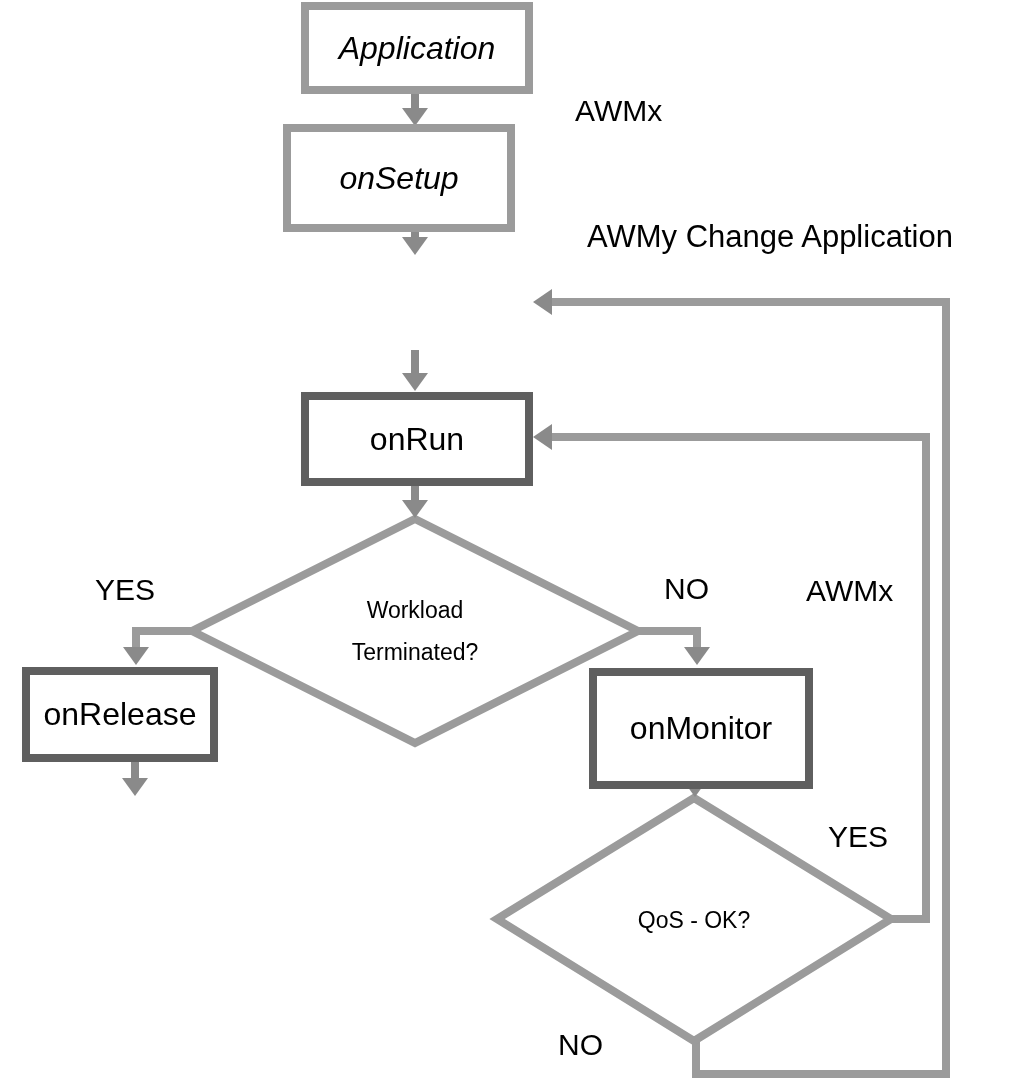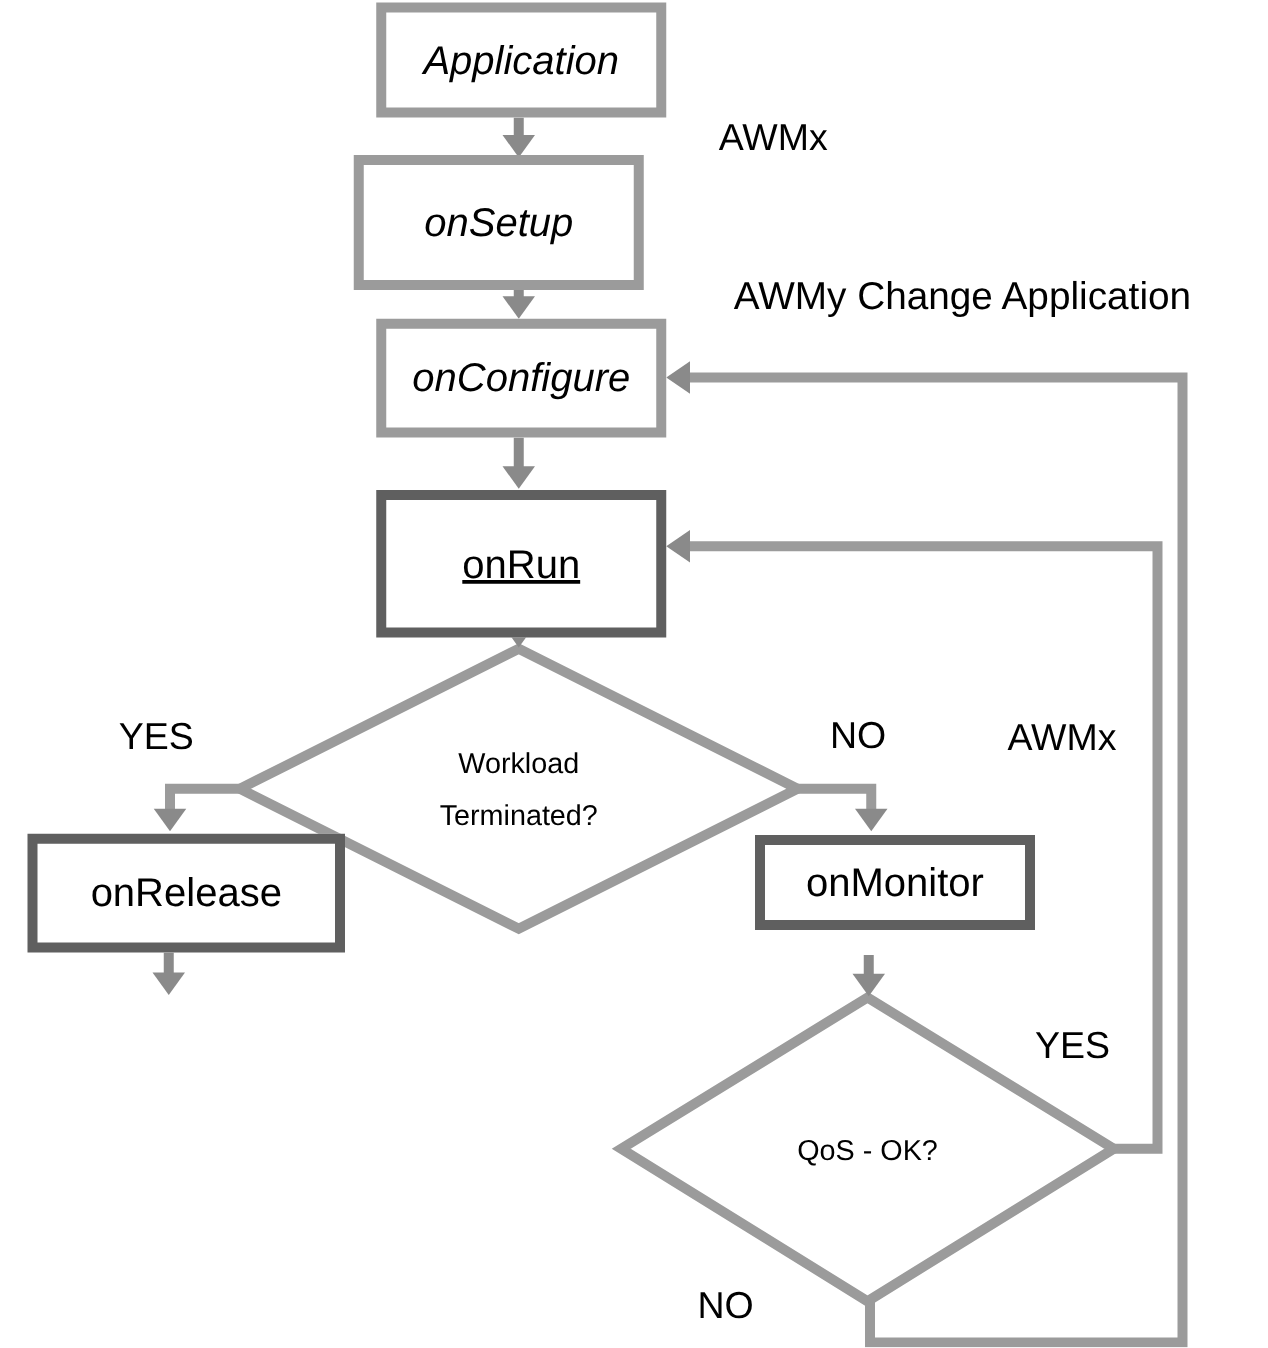--- a/index.html
+++ b/index.html
@@ -46,23 +46,23 @@
     white-space: nowrap;
     z-index: 3;
   }
   .lbl.big { font-size: 34px; }
   .lbl.multiline { line-height: 43px; font-size: 31px; white-space: nowrap; }
 
   
   #n-application { left: 301px; top: 2px;   width: 232px; height: 92px; }
   #n-onsetup     { left: 283px; top: 124px; width: 232px; height: 108px; }
   #n-onconfigure { left: 301px; top: 255px; width: 232px; height: 95px; }
-  #n-onrun       { left: 301px; top: 392px; width: 232px; height: 118px; text-decoration: underline; }
-  #n-onrelease   { left: 22px;  top: 667px; width: 254px; height: 95px; }
-  #n-onmonitor   { left: 604px; top: 668px; width: 224px; height: 76px; }
+  #n-onrun       { left: 301px; top: 392px; width: 232px; height: 94px; }
+  #n-onrelease   { left: 22px;  top: 667px; width: 196px; height: 95px; }
+  #n-onmonitor   { left: 589px; top: 668px; width: 224px; height: 121px; }
 
   #t-workload { left: 265px; top: 589px; width: 300px; }
   #t-qos      { left: 594px; top: 899px; width: 200px; }
 
   #l-awmx-top   { left: 575px; top: 94px;  }
   #l-awmy       { left: 565px; top: 215px; margin-left: 22px; }
   #l-yes-left   { left: 95px;  top: 573px; }
   #l-no-right   { left: 664px; top: 572px; }
   #l-awmx-right { left: 806px; top: 574px; }
   #l-yes-bottom { left: 828px; top: 820px; }
@@ -122,23 +122,20 @@
       <polygon points="135,796 122,778 148,778" fill="#8a8a8a"></polygon>
     </g>
   </svg>
 
   <div class="node light" id="n-application">
     <span>Application</span>
   </div>
   <div class="node light" id="n-onsetup">
     <span>onSetup</span>
   </div>
-  <div class="node light" id="n-onconfigure">
-    <span>onConfigure</span>
-  </div>
   <div class="node dark" id="n-onrun">
     <span>onRun</span>
   </div>
   <div class="node dark" id="n-onrelease">
     <span>onRelease</span>
   </div>
   <div class="node dark" id="n-onmonitor">
     <span>onMonitor</span>
   </div>
 

